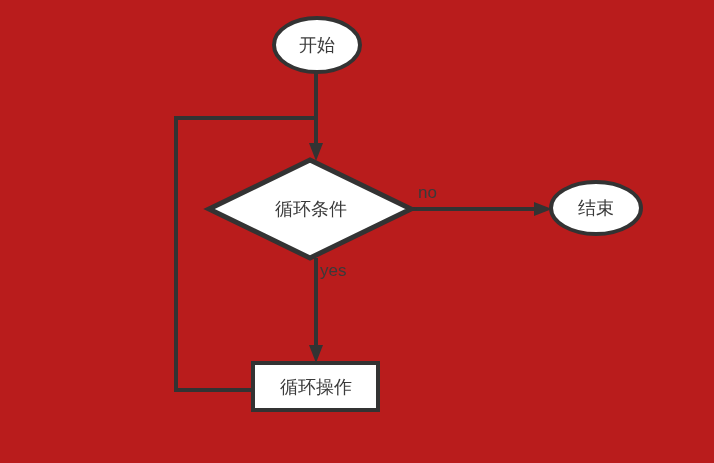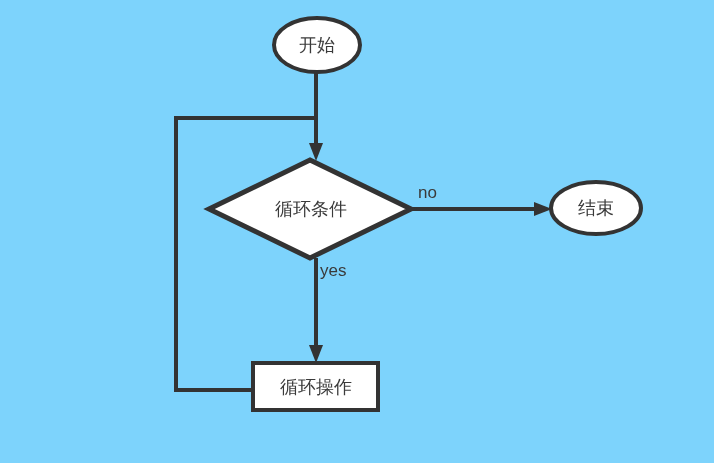--- a/index.html
+++ b/index.html
@@ -4,21 +4,21 @@
 <style>
   html, body {
     margin: 0;
     padding: 0;
     background: #ffffff;
   }
   #canvas-wrap {
     position: relative;
     width: 714px;
     height: 463px;
-    background: #7dd3fc;
+    background: #b91c1c;
     overflow: hidden;
     font-family: "Liberation Sans", "DejaVu Sans", sans-serif;
   }
   #flow-svg {
     position: absolute;
     left: 0;
     top: 0;
     width: 714px;
     height: 463px;
     display: block;

